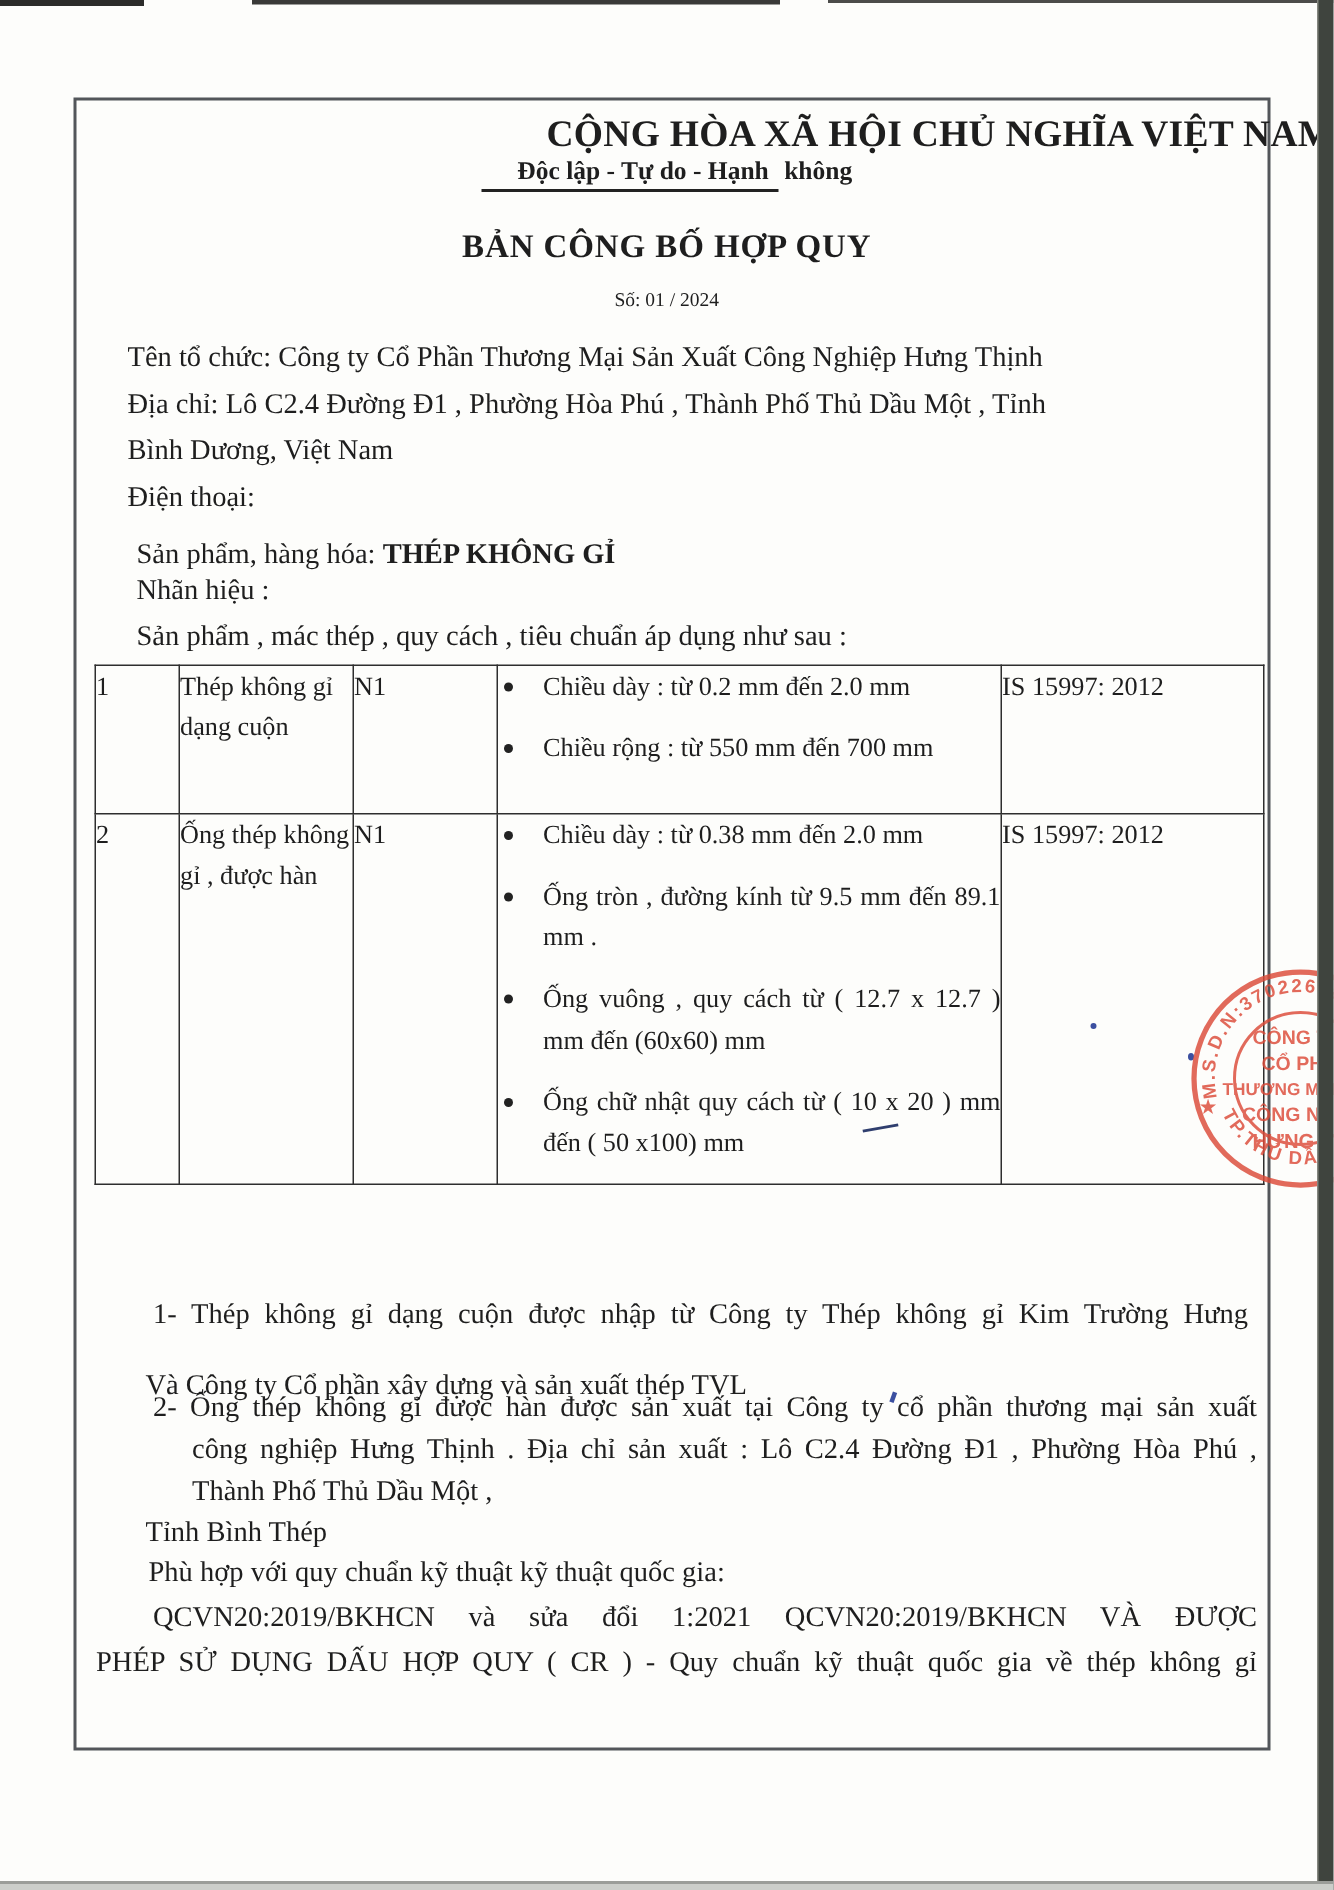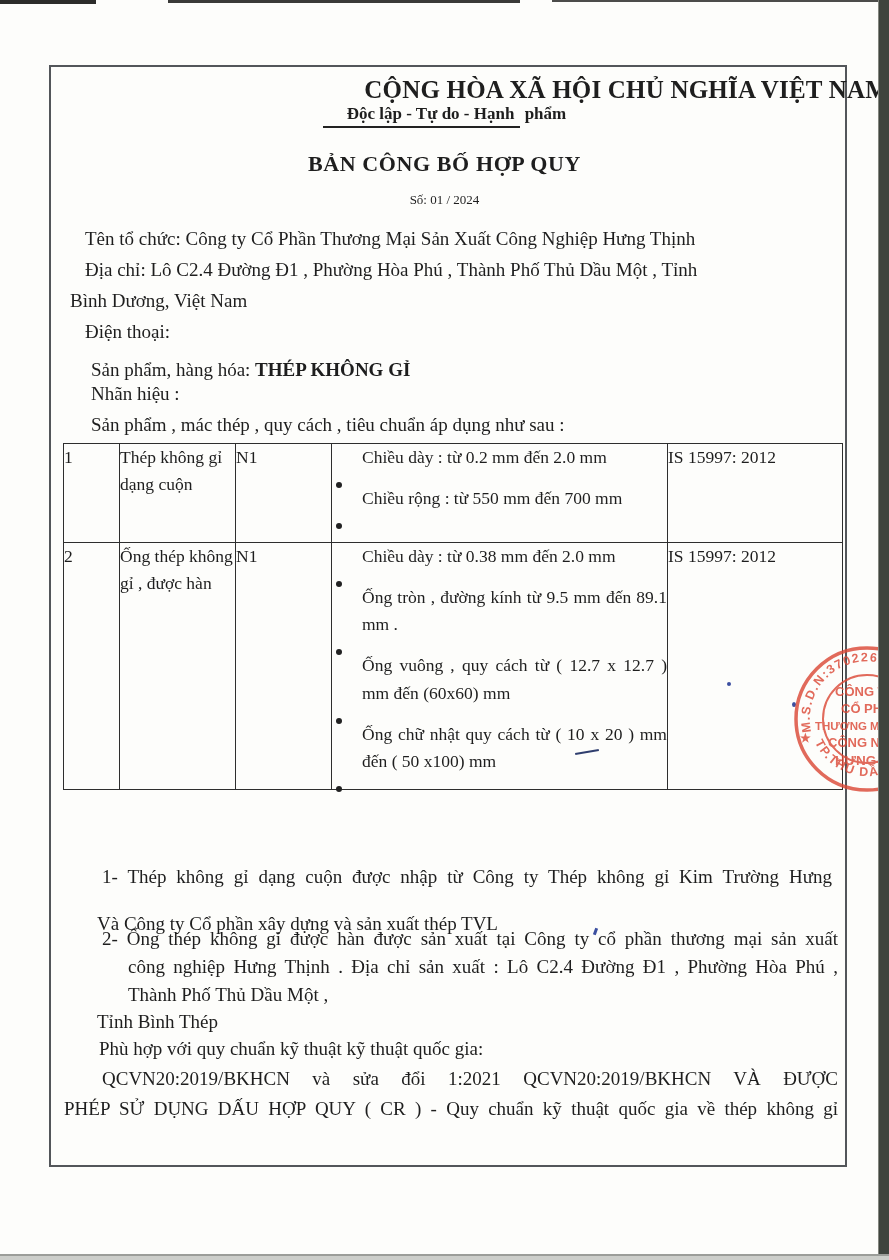--- a/index.html
+++ b/index.html
@@ -19,21 +19,21 @@
   .hline{position:absolute;width:889px;left:0;text-align:center;line-height:1.15;}
   #national-title{top:76px;font-size:25px;font-weight:bold;letter-spacing:.2px;text-align:right;}
   #motto{top:104px;font-size:17px;font-weight:bold;}
   #motto .u{border-bottom:2px solid #222;padding:0 6px 3px 24px;}
   #doc-title{top:151px;font-size:22px;font-weight:bold;letter-spacing:.6px;}
   #doc-number{top:193px;font-size:13px;}
   
   .tline{position:absolute;font-size:19px;line-height:1.2;white-space:nowrap;}
   #info-1{left:85px;top:228px;}
   #info-2{left:85px;top:259px;}
-  #info-3{left:70px;top:290px;}
+  #info-3{left:85px;top:290px;}
   #info-4{left:85px;top:321px;}
   #info-5{left:91px;top:359px;}
   #info-6{left:91px;top:383px;}
   #info-7{left:91px;top:414px;}
   .b{font-weight:bold;}
   
   #spec-table{position:absolute;left:63px;top:443px;border-collapse:collapse;table-layout:fixed;z-index:1;}
   #spec-table td,#spec-table th{border:1.6px solid #2e2e2e;vertical-align:top;
       font-size:17.5px;font-weight:normal;text-align:left;padding:0;line-height:1.55;}
   #spec-table th{height:39px;vertical-align:middle;}
@@ -42,21 +42,21 @@
   th.c-grade,td.c-grade{width:95px;text-align:center;}
   th.c-spec,td.c-spec{width:335px;}
   th.c-std,td.c-std{width:174px;}
   th.c-prod,th.c-spec,th.c-std{text-align:left;padding-left:13px;}
   th.c-grade{text-align:left;padding-left:13px;}
   td.c-stt{padding-top:12px;}
   td.c-prod{padding:12px 12px 0 13px;text-align:justify;}
   td.c-grade{padding-top:12px;}
   td.c-spec{padding:13px 14px 6px 30px;}
   td.c-std{padding:12px 6px 0 11px;margin-top:16px;}
-  .spec{display:flex;margin-bottom:14px;align-items:flex-end;}
+  .spec{display:flex;margin-bottom:14px;}
   .dot{width:30px;flex:0 0 30px;position:relative;}
   .dot::before{content:"";position:absolute;left:4px;top:11px;width:6px;height:6px;border-radius:50%;background:#222;}
   .spec-text{flex:1;text-align:justify;}
   
   .note{position:absolute;font-size:19px;line-height:1.2;white-space:nowrap;}
   .note.j{white-space:normal;text-align:justify;text-align-last:justify;line-height:1.2;}
   #note-1{left:102px;top:866px;width:730px;}
   #note-2{left:97px;top:913px;}
   #note-3{left:102px;top:928px;width:736px;}
   #note-4{left:128px;top:956px;width:710px;}
@@ -80,21 +80,21 @@
 
 <div class="edge" id="edge-top-1"></div>
 <div class="edge" id="edge-top-2"></div>
 <div class="edge" id="edge-top-3"></div>
 <div class="edge" id="edge-right"></div>
 <div class="edge" id="edge-bottom"></div>
 
 <div class="abs" id="page-border"></div>
 
 <div class="hline" id="national-title">CỘNG HÒA XÃ HỘI CHỦ NGHĨA VIỆT NAM</div>
-<div class="hline" id="motto"><span class="u">Độc lập - Tự do - Hạnh</span><span> phẩm</span></div>
+<div class="hline" id="motto"><span class="u">Độc lập - Tự do - Hạnh</span><span> không</span></div>
 <div class="hline" id="doc-title">BẢN CÔNG BỐ HỢP QUY</div>
 <div class="hline" id="doc-number">Số: 01 / 2024</div>
 
 <div class="tline" id="info-1">Tên tổ chức: Công ty Cổ Phần Thương Mại Sản Xuất Công Nghiệp Hưng Thịnh</div>
 <div class="tline" id="info-2">Địa chỉ: Lô C2.4 Đường Đ1 , Phường Hòa Phú , Thành Phố Thủ Dầu Một , Tỉnh</div>
 <div class="tline" id="info-3">Bình Dương, Việt Nam</div>
 <div class="tline" id="info-4">Điện thoại:</div>
 <div class="tline" id="info-5"><span>Sản phẩm, hàng hóa: </span><span class="b">THÉP KHÔNG GỈ</span></div>
 <div class="tline" id="info-6">Nhãn hiệu :</div>
 <div class="tline" id="info-7">Sản phẩm , mác thép , quy cách , tiêu chuẩn áp dụng như sau :</div>

